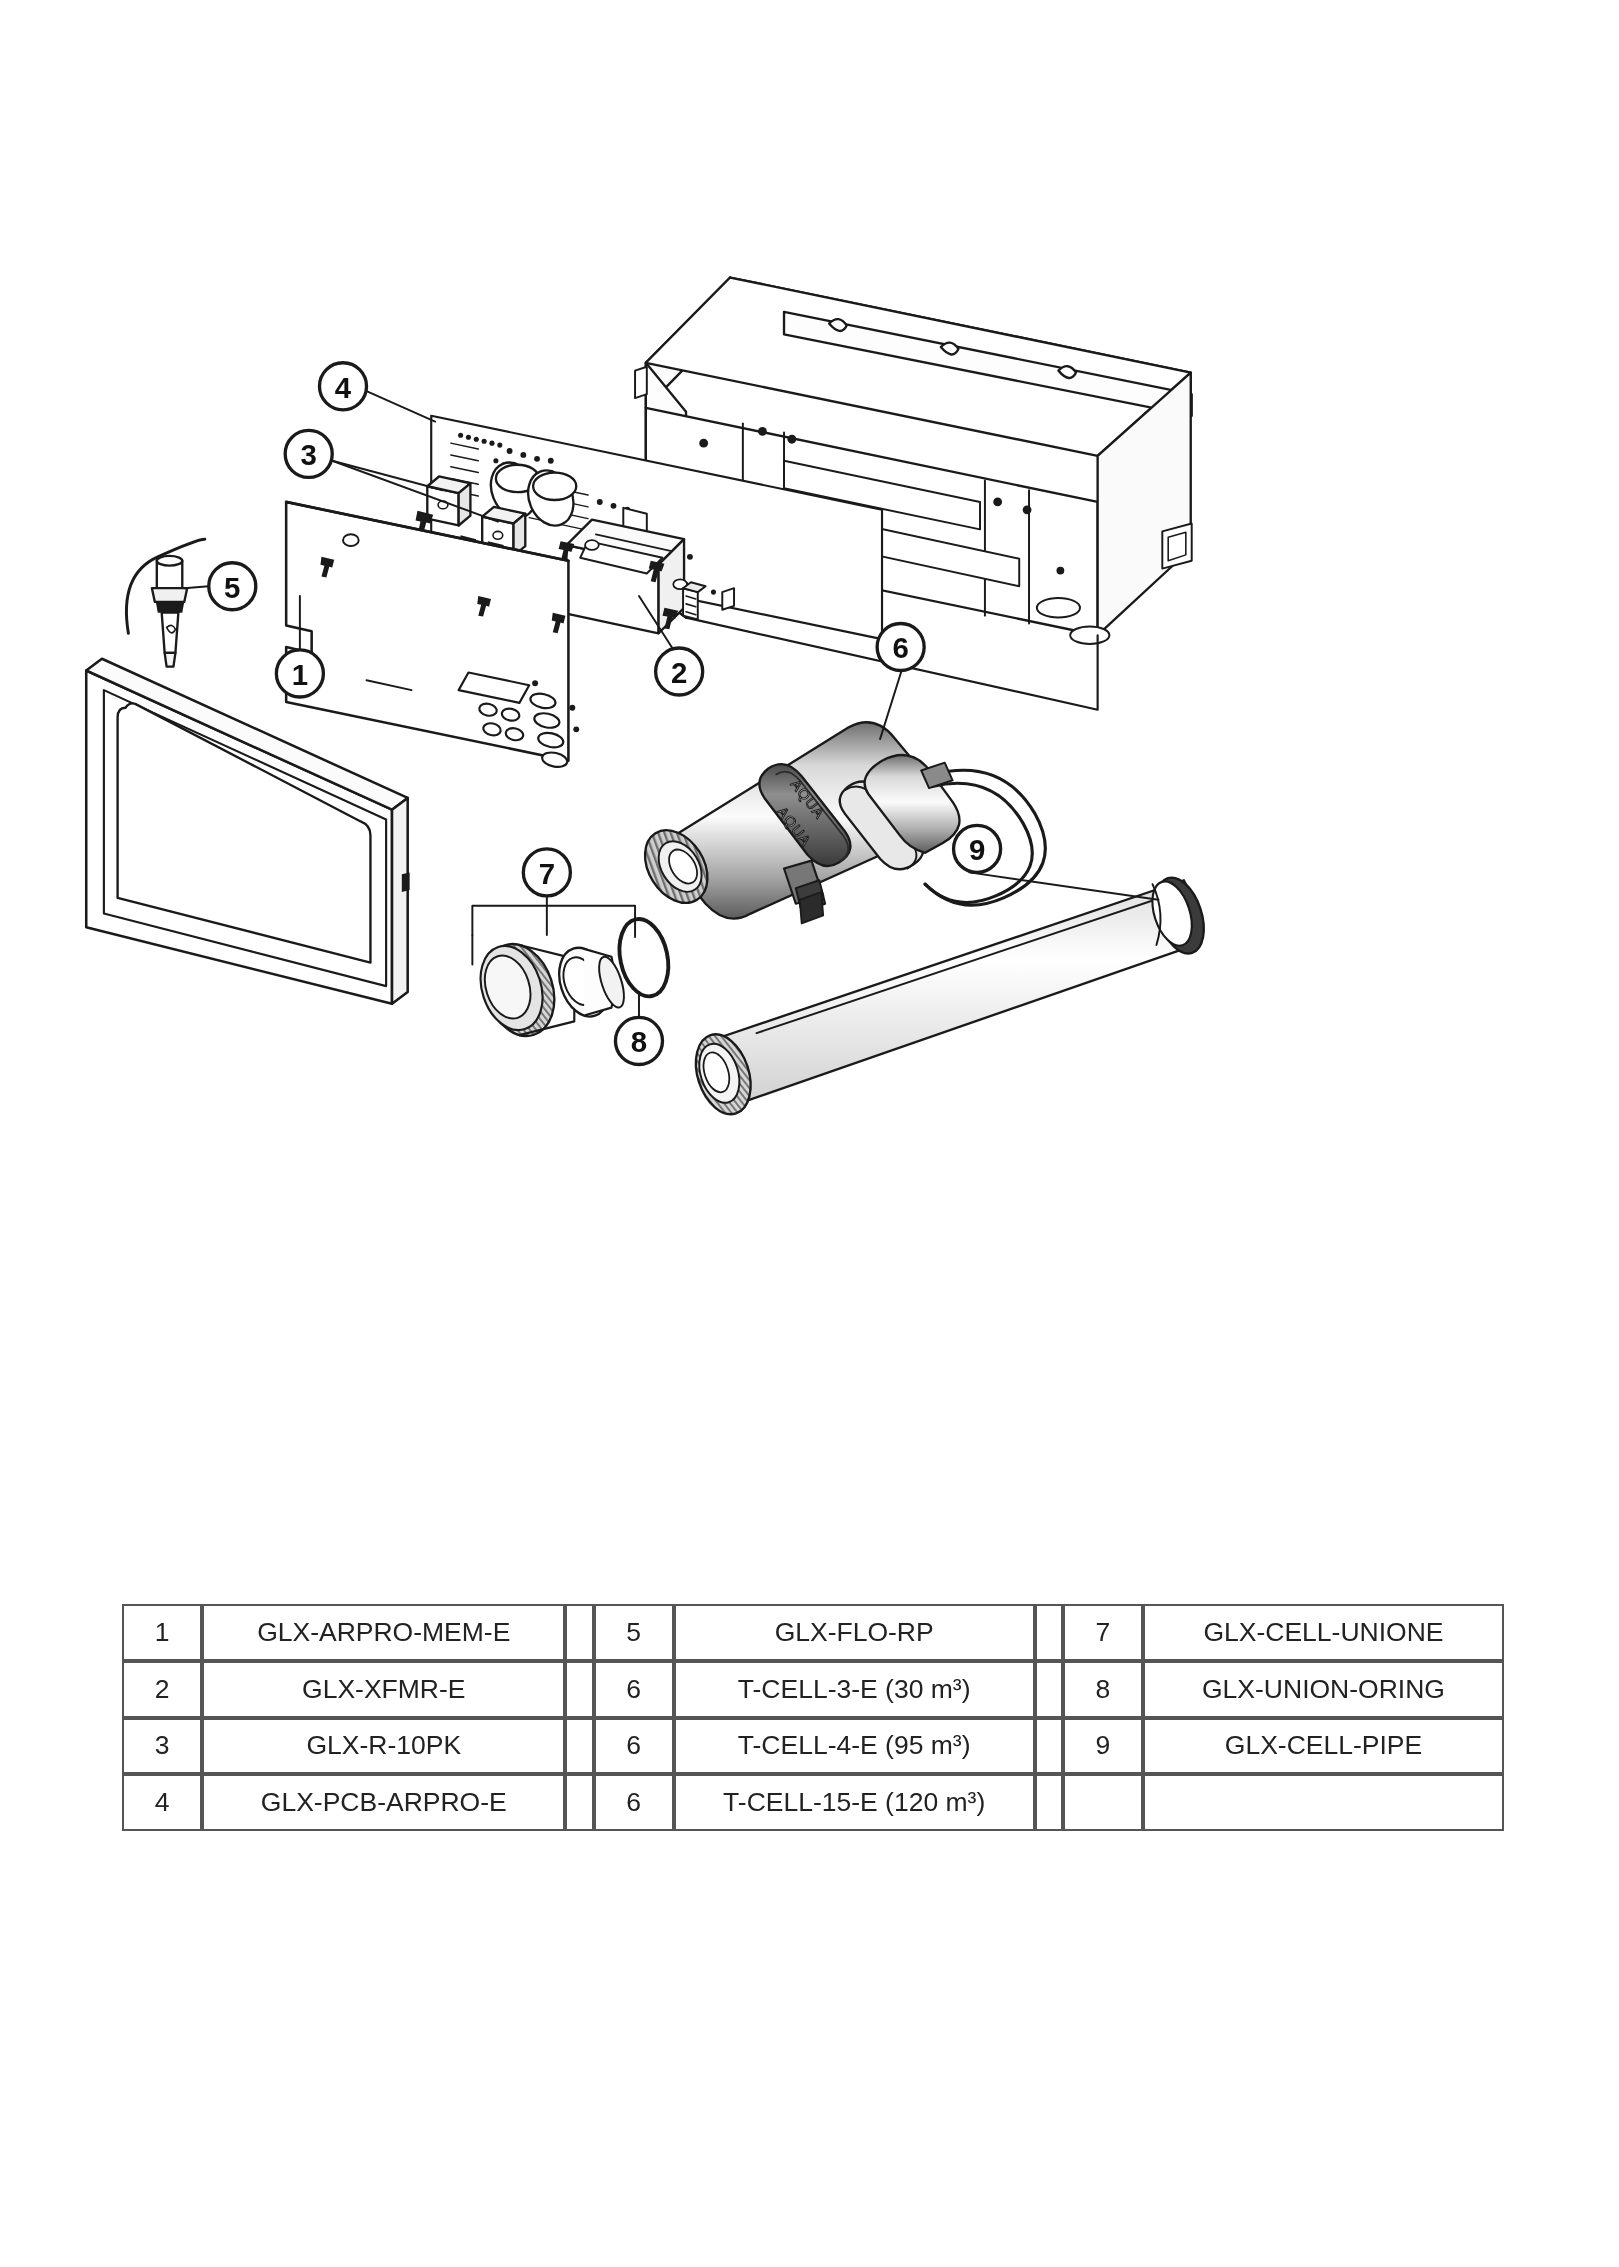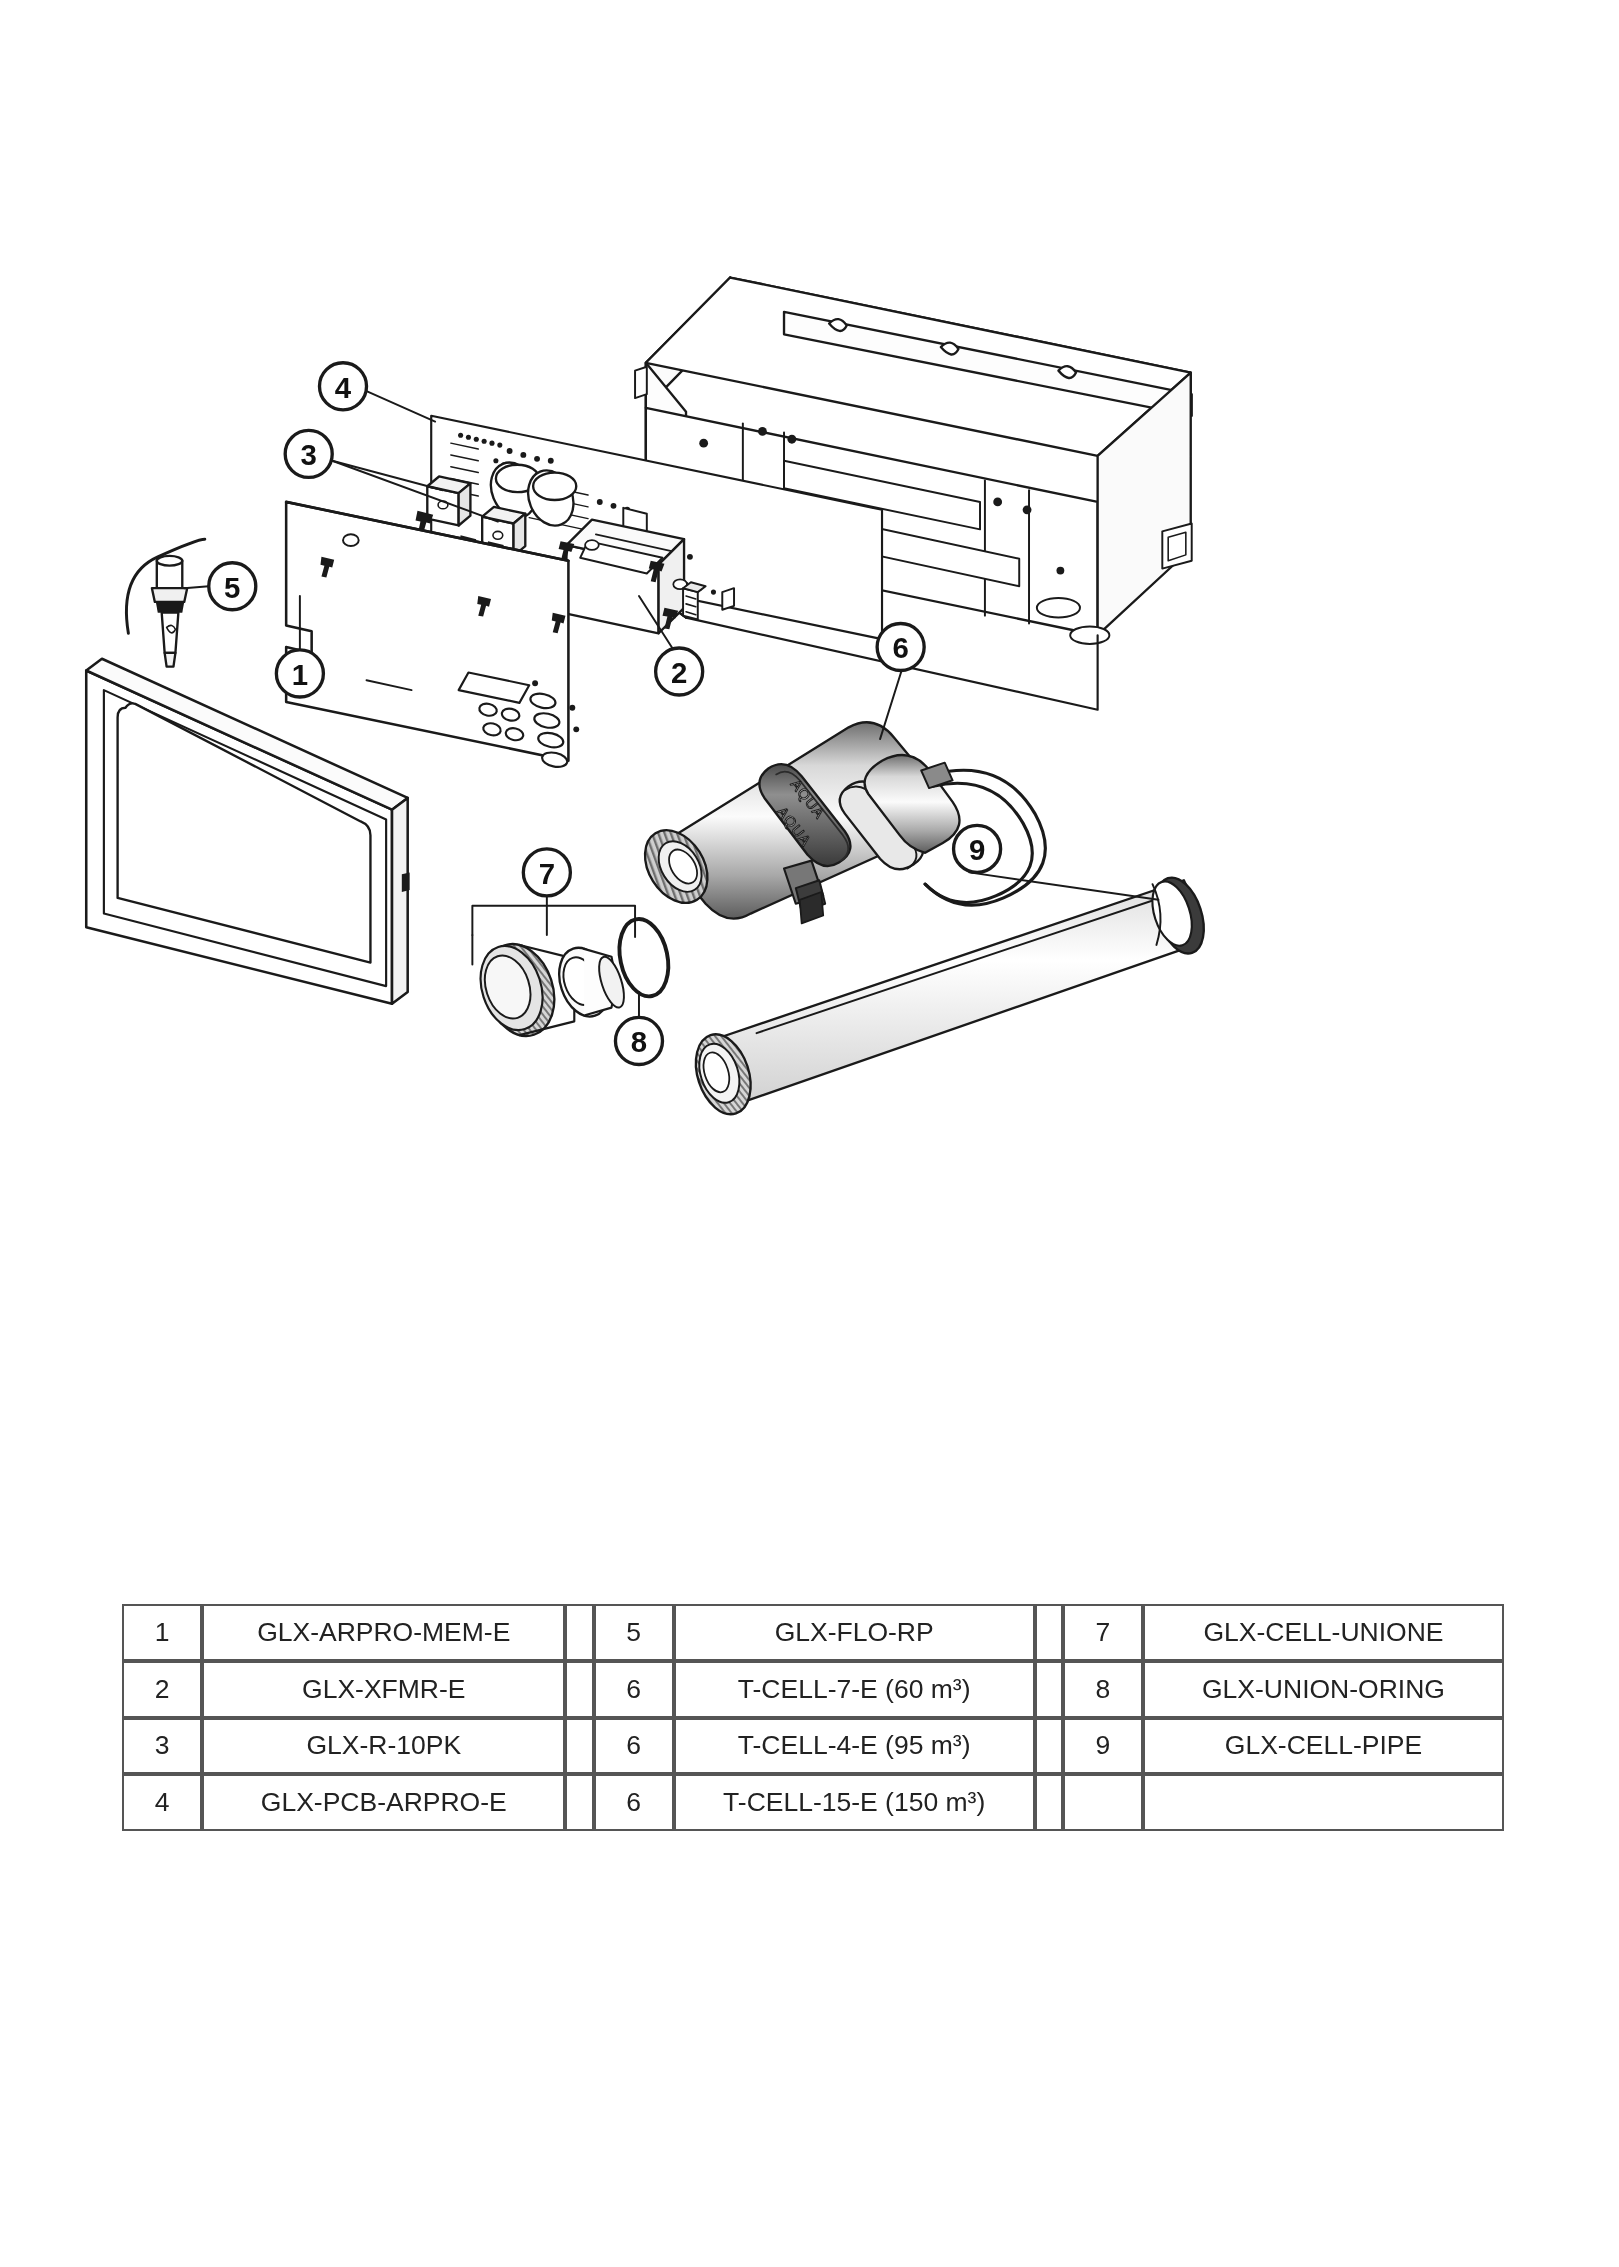--- a/index.html
+++ b/index.html
@@ -466,41 +466,41 @@
           <td class="desc-b">GLX-FLO-RP</td>
           <td class="gap"></td>
           <td class="num">7</td>
           <td class="desc-c">GLX-CELL-UNIONE</td>
         </tr>
         <tr>
           <td class="num">2</td>
           <td class="desc-a">GLX-XFMR-E</td>
           <td class="gap"></td>
           <td class="num">6</td>
-          <td class="desc-b">T-CELL-7-E (60 m³)</td>
+          <td class="desc-b">T-CELL-3-E (30 m³)</td>
           <td class="gap"></td>
           <td class="num">8</td>
           <td class="desc-c">GLX-UNION-ORING</td>
         </tr>
         <tr>
           <td class="num">3</td>
           <td class="desc-a">GLX-R-10PK</td>
           <td class="gap"></td>
           <td class="num">6</td>
           <td class="desc-b">T-CELL-4-E (95 m³)</td>
           <td class="gap"></td>
           <td class="num">9</td>
           <td class="desc-c">GLX-CELL-PIPE</td>
         </tr>
         <tr>
           <td class="num">4</td>
           <td class="desc-a">GLX-PCB-ARPRO-E</td>
           <td class="gap"></td>
           <td class="num">6</td>
-          <td class="desc-b">T-CELL-15-E (150 m³)</td>
+          <td class="desc-b">T-CELL-15-E (120 m³)</td>
           <td class="gap"></td>
           <td class="num"></td>
           <td class="desc-c"></td>
         </tr>
       </tbody>
     </table>
   </div>
 
 </div>
 

